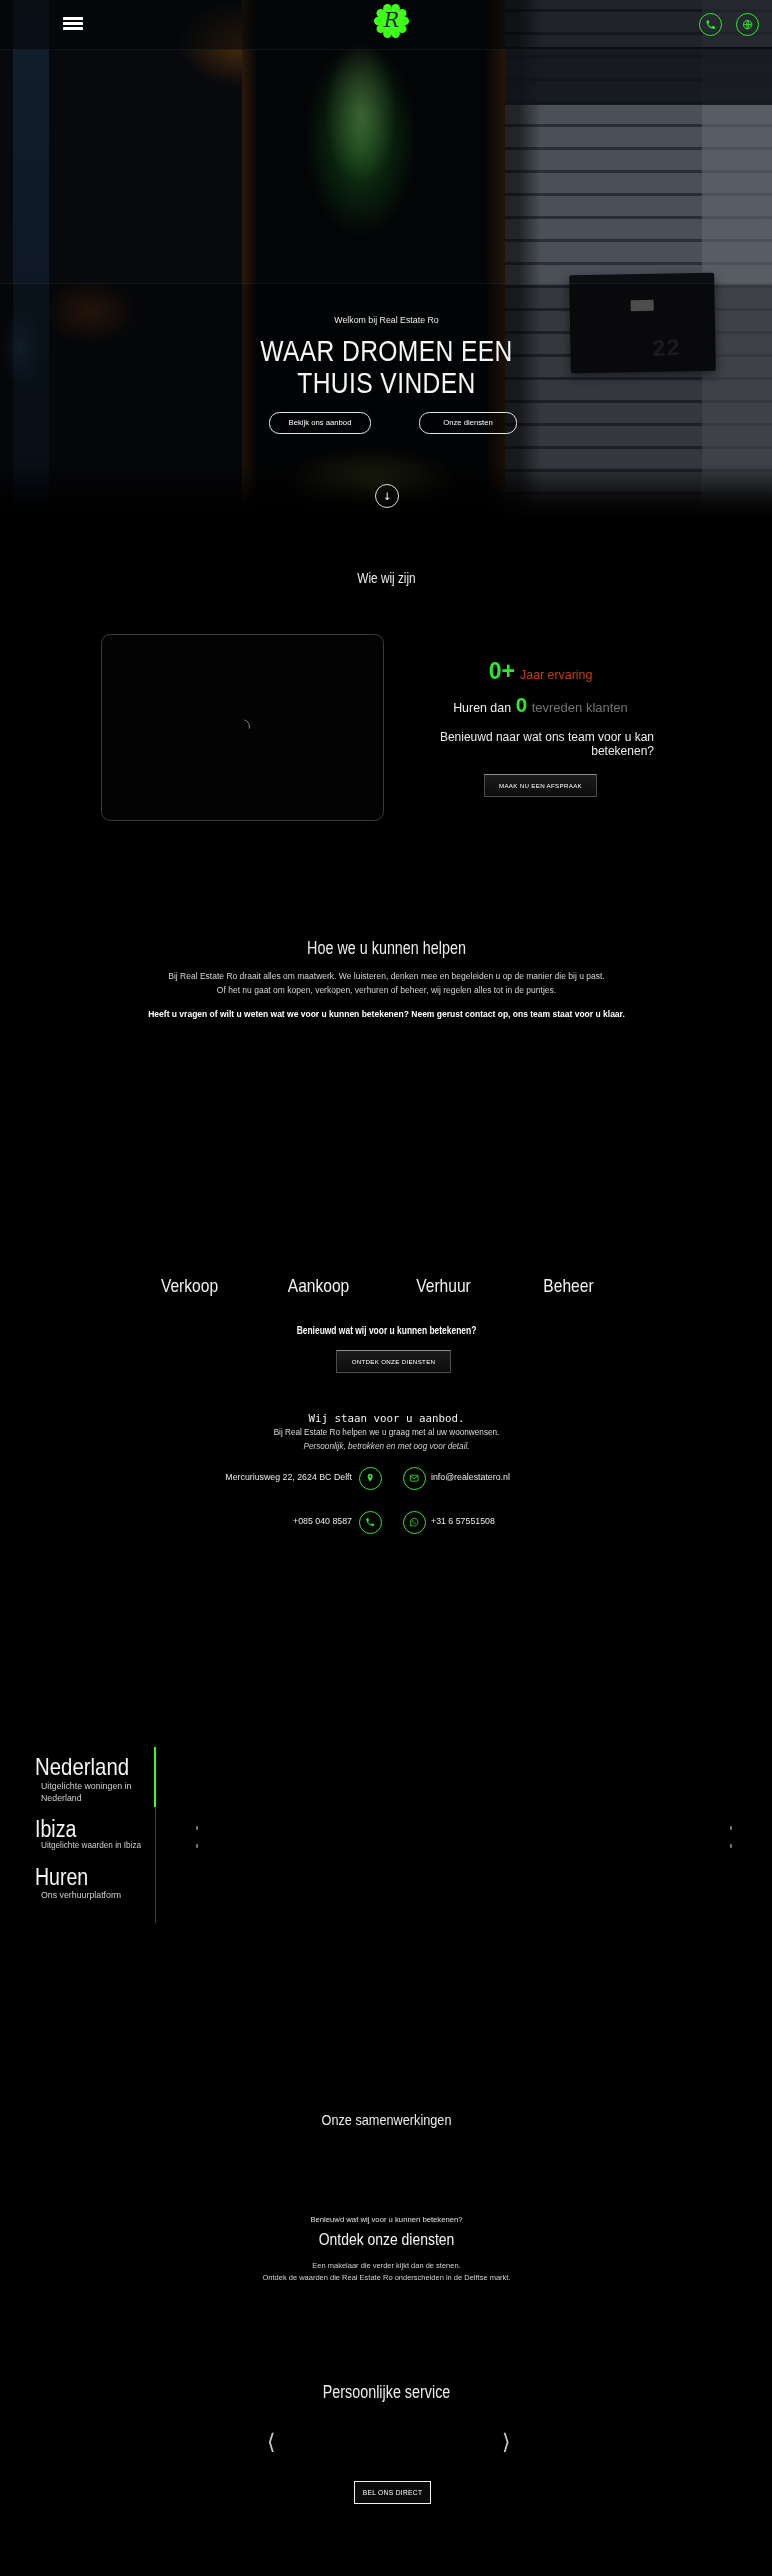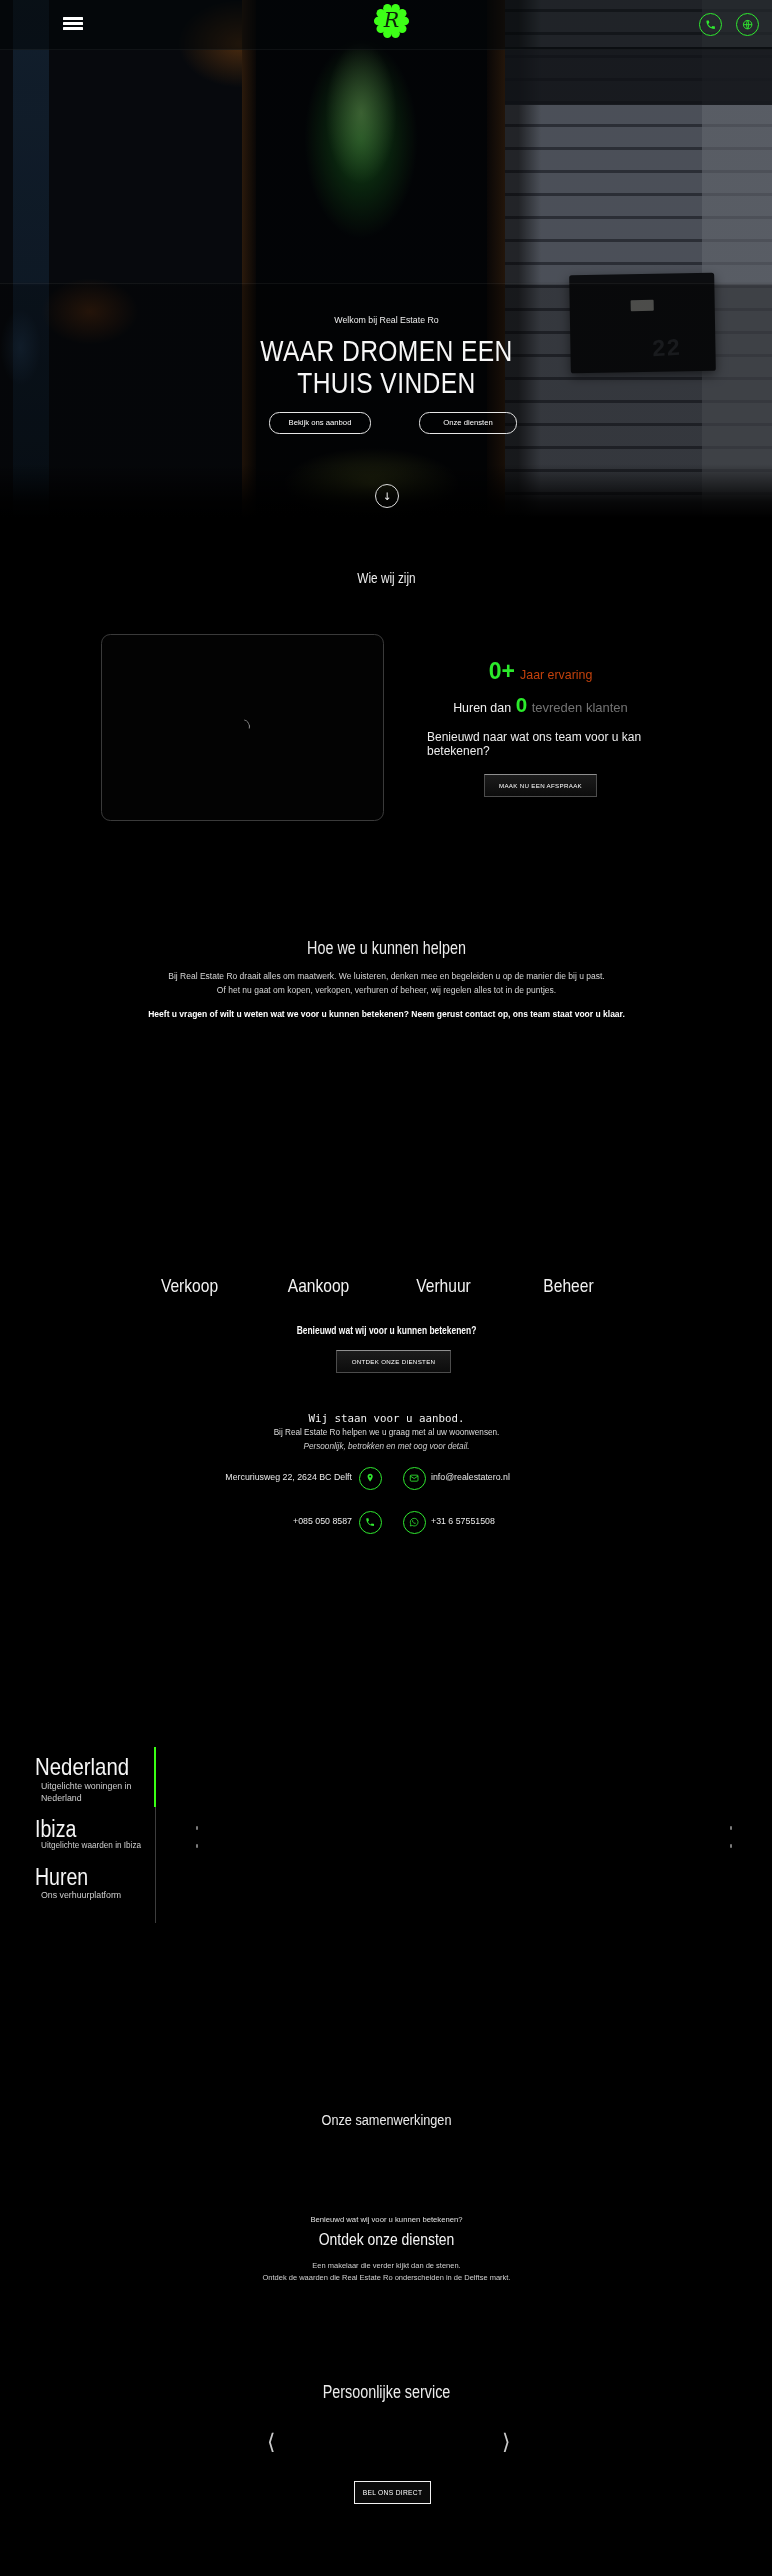--- a/index.html
+++ b/index.html
@@ -106,21 +106,21 @@
 
   <div class="abs" style="left:427px;top:658px;width:227px;display:flex;justify-content:center;align-items:baseline;gap:5.2px">
     <span style="color:#2bea2b;font-size:23px;font-weight:bold">0+</span>
     <span style="font-size:12.4px;color:#c2410c">Jaar ervaring</span>
   </div>
   <div class="abs" style="left:427px;top:693px;width:227px;display:flex;justify-content:center;align-items:baseline;gap:4.6px">
     <span style="font-size:12.4px;color:#f0f0f0">Huren dan</span>
     <span style="color:#2bea2b;font-size:20.6px;font-weight:bold">0</span>
     <span style="font-size:13px;color:#737373">tevreden klanten</span>
   </div>
-  <div class="abs" style="left:427px;top:730px;width:227px;text-align:left;font-size:12px;line-height:14.4px;color:#ededed">Benieuwd naar wat ons team voor u kan betekenen?</div>
+  <div class="abs" style="left:427px;top:730px;width:227px;text-align:right;font-size:12px;line-height:14.4px;color:#ededed">Benieuwd naar wat ons team voor u kan betekenen?</div>
   <div class="abs btn-dark" style="left:484px;top:774px;width:111px;height:20.6px">MAAK NU EEN AFSPRAAK</div>
 
   <div class="abs ctr cond hd" style="top:938px;font-size:17.5px">Hoe we u kunnen helpen</div>
   <div class="abs ctr" style="top:971px;font-size:8.5px;color:#d6d6d6">Bij Real Estate Ro draait alles om maatwerk. We luisteren, denken mee en begeleiden u op de manier die bij u past.</div>
   <div class="abs ctr" style="top:985px;font-size:8.5px;color:#d6d6d6">Of het nu gaat om kopen, verkopen, verhuren of beheer, wij regelen alles tot in de puntjes.</div>
   <div class="abs ctr" style="top:1009px;font-size:8.5px;font-weight:bold;color:#fff">Heeft u vragen of wilt u weten wat we voor u kunnen betekenen? Neem gerust contact op, ons team staat voor u klaar.</div>
 
   <div class="abs cond" style="left:133px;top:1275px;width:113px;text-align:center;font-size:19px;color:#f2f2f2;cursor:pointer">Verkoop</div>
   <div class="abs cond" style="left:262px;top:1275px;width:113px;text-align:center;font-size:19px;color:#f2f2f2;cursor:pointer">Aankoop</div>
   <div class="abs cond" style="left:387px;top:1275px;width:113px;text-align:center;font-size:19px;color:#f2f2f2;cursor:pointer">Verhuur</div>
@@ -139,21 +139,21 @@
     </svg>
   </div>
   <div class="cicon" style="left:403px;top:1467px;cursor:pointer">
     <svg width="10.3" height="10.3" viewBox="0 0 24 24" fill="none" stroke="#2fe82f" stroke-width="2">
       <rect x="3" y="5" width="18" height="14" rx="2"></rect>
         <path d="M3 7l9 6 9-6"></path>
     </svg>
   </div>
   <div class="abs" style="left:431px;top:1472px;font-size:8.8px;color:#eaeaea;cursor:pointer">info@realestatero.nl</div>
 
-  <div class="abs" style="left:196px;top:1516px;width:156px;text-align:right;font-size:8.8px;color:#eaeaea;cursor:pointer">+085 050 8587</div>
+  <div class="abs" style="left:196px;top:1516px;width:156px;text-align:right;font-size:8.8px;color:#eaeaea;cursor:pointer">+085 040 8587</div>
   <div class="cicon" style="left:359px;top:1511px;cursor:pointer">
     <svg width="10.3" height="10.3" viewBox="0 0 24 24">
       <path fill="#2fe82f" d="M6.62 10.79c1.44 2.83 3.76 5.14 6.59 6.59l2.2-2.21c.27-.27.67-.36 1.02-.24 1.12.37 2.33.57 3.57.57.55 0 1 .45 1 1V20c0 .55-.45 1-1 1-9.39 0-17-7.61-17-17 0-.55.45-1 1-1h3.5c.55 0 1 .45 1 1 0 1.25.2 2.45.57 3.57.11.35.03.74-.25 1.02l-2.2 2.2z"></path>
     </svg>
   </div>
   <div class="cicon" style="left:403px;top:1511px;cursor:pointer">
     <svg width="10.3" height="10.3" viewBox="0 0 24 24">
       <path fill="none" stroke="#2fe82f" stroke-width="1.8" d="M12 3a9 9 0 0 0-7.8 13.5L3 21l4.6-1.2A9 9 0 1 0 12 3z"></path>
       <path fill="#2fe82f" d="M9.2 7.4l1 2.1-1 1.1c.5 1.6 1.7 2.8 3.3 3.3l1.1-1 2.1 1c.2 1-.5 1.9-1.5 1.9-3.2-.2-6.7-3.7-6.9-6.9 0-1 .9-1.7 1.9-1.5z"></path>
     </svg>

